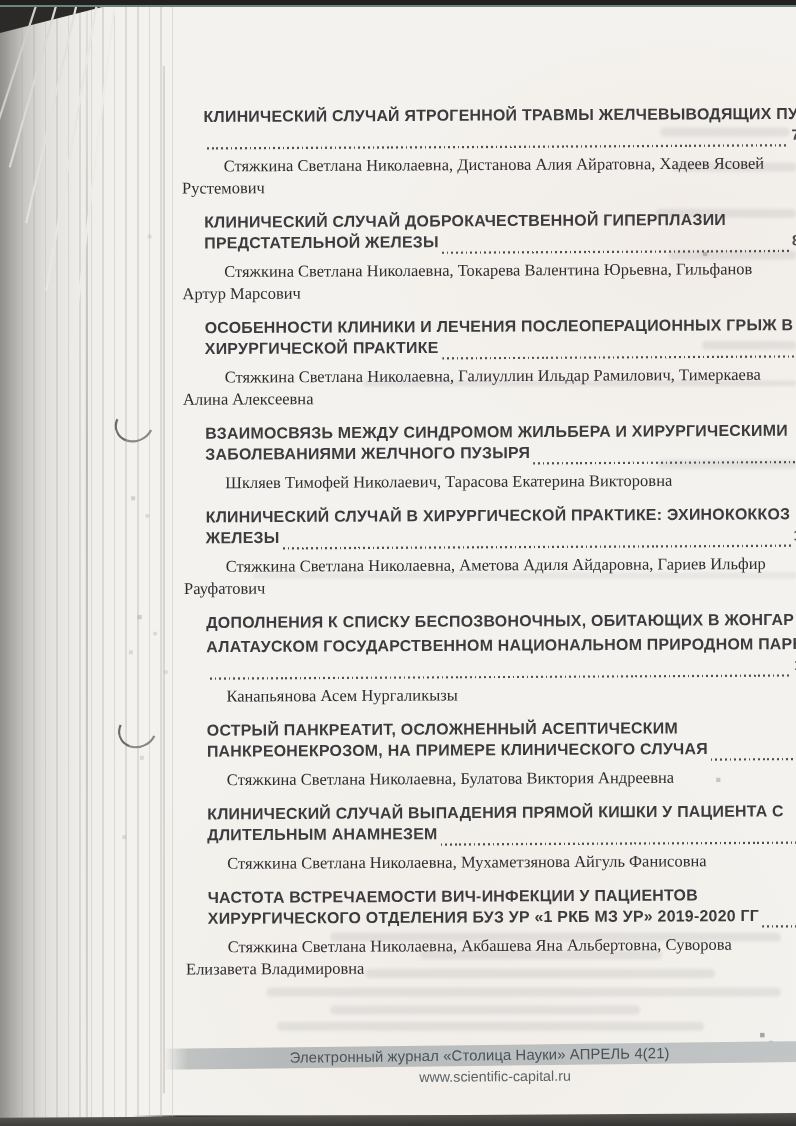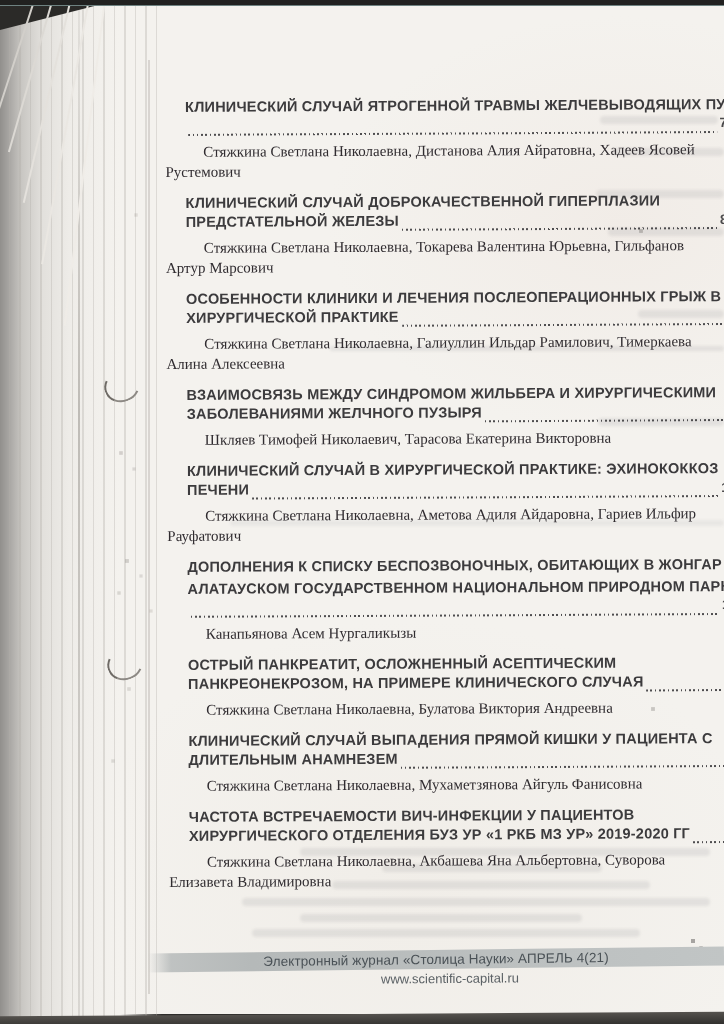--- a/index.html
+++ b/index.html
@@ -230,21 +230,21 @@
     </div>
     <div class="authors">Шкляев Тимофей Николаевич, Тарасова Екатерина Викторовна</div>
   </div>
 
   <div class="entry">
     <div class="title-block">
       <div>
             <div class="title-line">КЛИНИЧЕСКИЙ СЛУЧАЙ В ХИРУРГИЧЕСКОЙ ПРАКТИКЕ: ЭХИНОКОККОЗ</div>
           </div>
       <div class="leader-row">
-        <span class="tail">ПЕЧЕНИ</span>
+        <span class="tail">ЖЕЛЕЗЫ</span>
         <span class="leader-dots"></span>
         <span class="page-num">1</span>
       </div>
     </div>
     <div class="authors">Стяжкина Светлана Николаевна, Аметова Адиля Айдаровна, Гариев Ильфир Рауфатович</div>
   </div>
 
   <div class="entry">
     <div class="title-block">
       <div>

